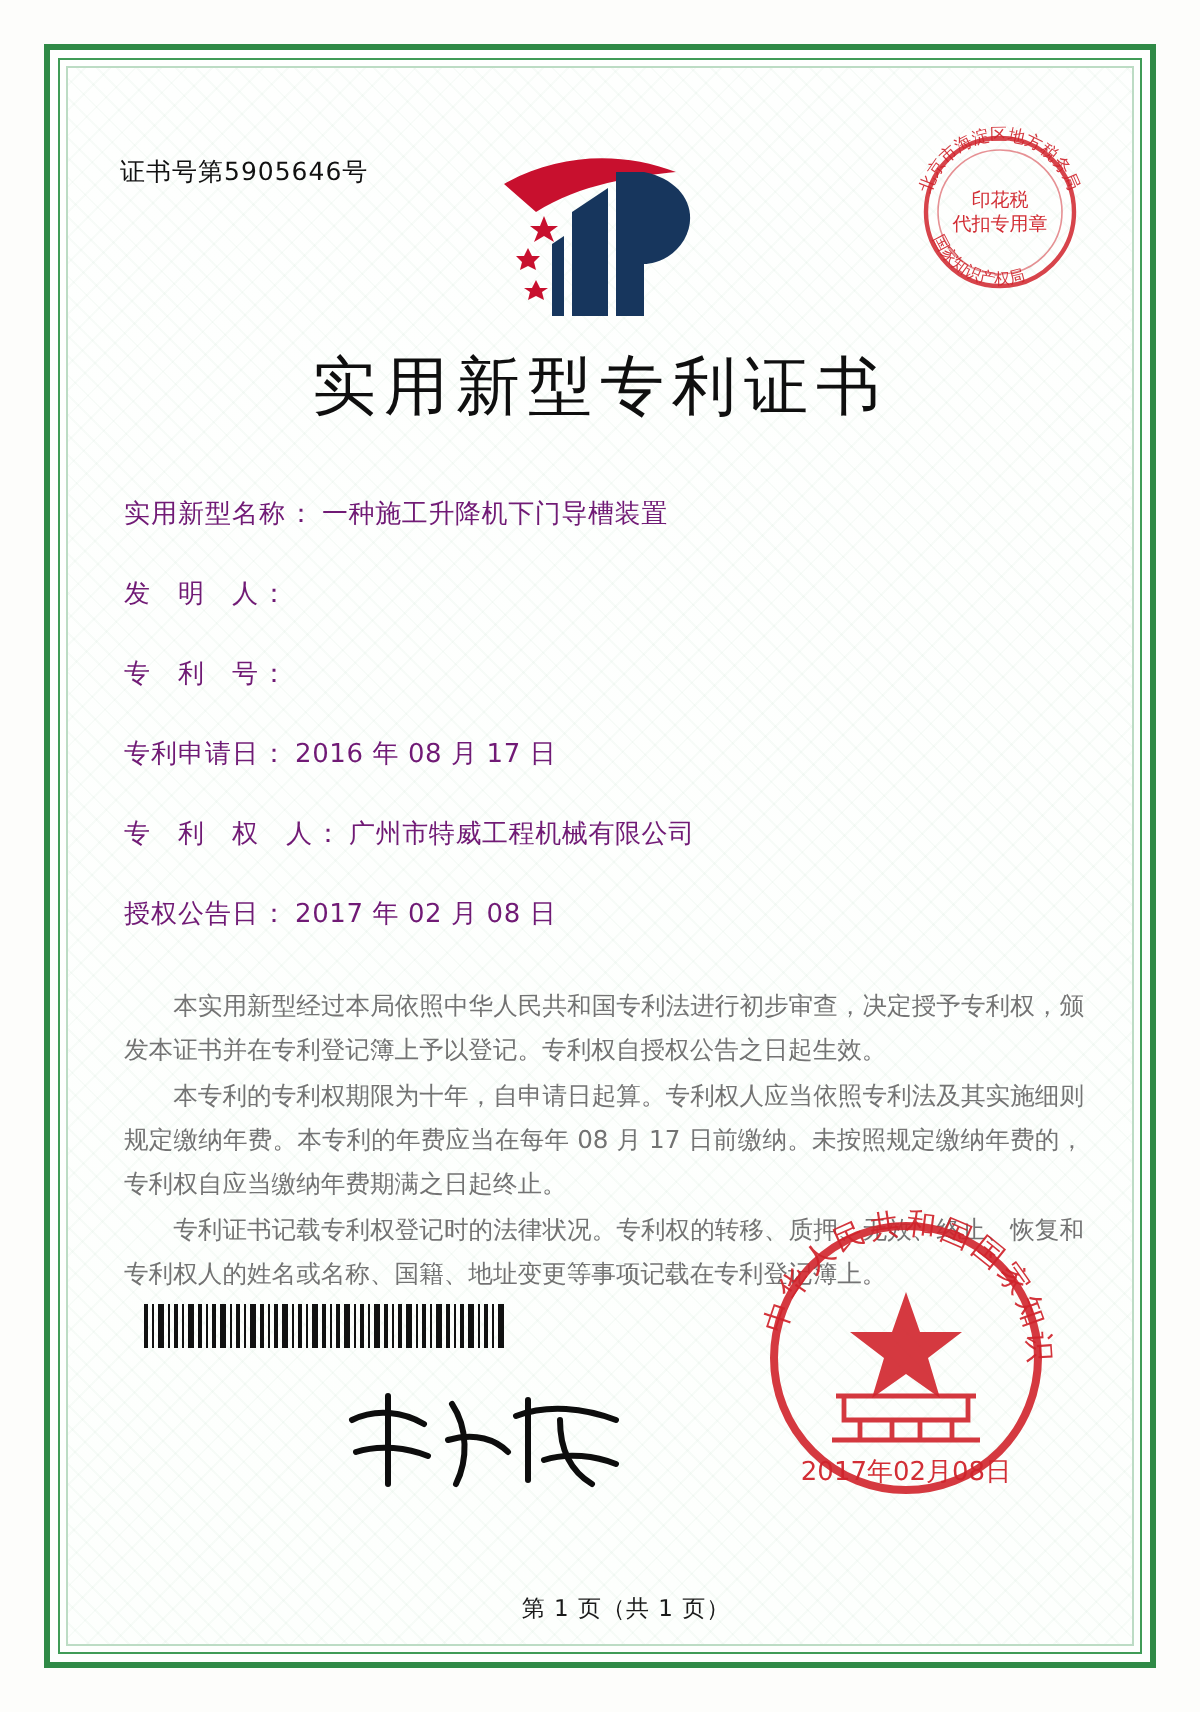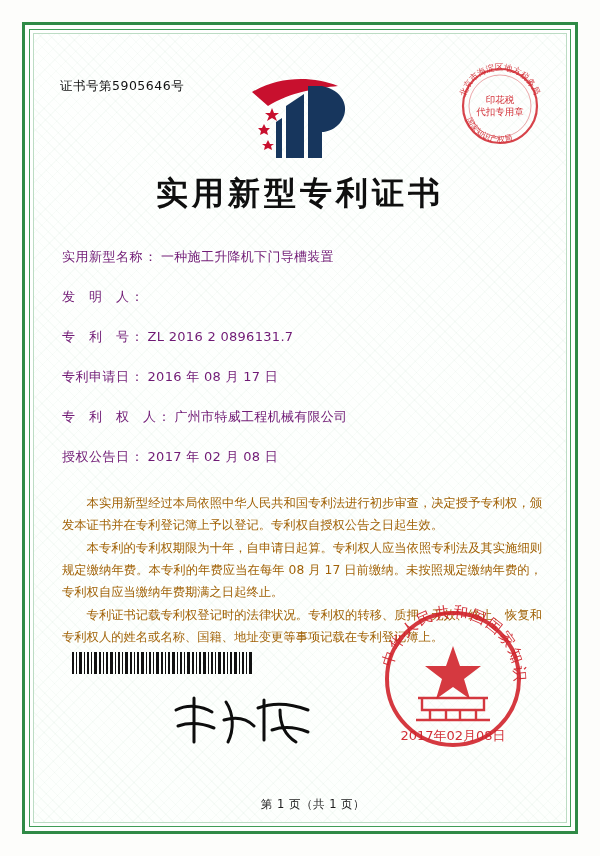--- a/index.html
+++ b/index.html
@@ -90,21 +90,21 @@
 
   
   .doc-title {
     position: absolute;
     left: 0;
     right: 0;
     top: 172px;
     text-align: center;
     font-family: "DejaVu Serif", "Liberation Serif", serif;
     font-size: 32px;
-    font-weight: bold;
+    font-weight: normal;
     letter-spacing: 4px;
     color: #0f0f0f;
   }
 
   
   .fields {
     position: absolute;
     left: 62px;
     top: 248px;
     right: 60px;
@@ -131,21 +131,21 @@
   }
 
   
   .body-text {
     position: absolute;
     left: 62px;
     right: 58px;
     top: 492px;
     font-size: 12.3px;
     line-height: 22px;
-    color: #a16207;
+    color: #737373;
     text-align: justify;
   }
   .body-text p {
     margin: 0 0 1px 0;
     text-indent: 2em;
   }
 
   
   .barcode {
     position: absolute;
@@ -255,21 +255,20 @@
     </div>
 
     <div class="field-row">
       <span class="field-label">发　明　人</span>
       <span class="field-colon">：</span>
     </div>
 
     <div class="field-row">
       <span class="field-label">专　利　号</span>
       <span class="field-colon">：</span>
-      <span class="field-value">ZL 2016 2 0896131.7</span>
     </div>
 
     <div class="field-row">
       <span class="field-label">专利申请日</span>
       <span class="field-colon">：</span>
       <span class="field-value">2016 年 08 月 17 日</span>
     </div>
 
     <div class="field-row">
       <span class="field-label">专　利　权　人</span>

